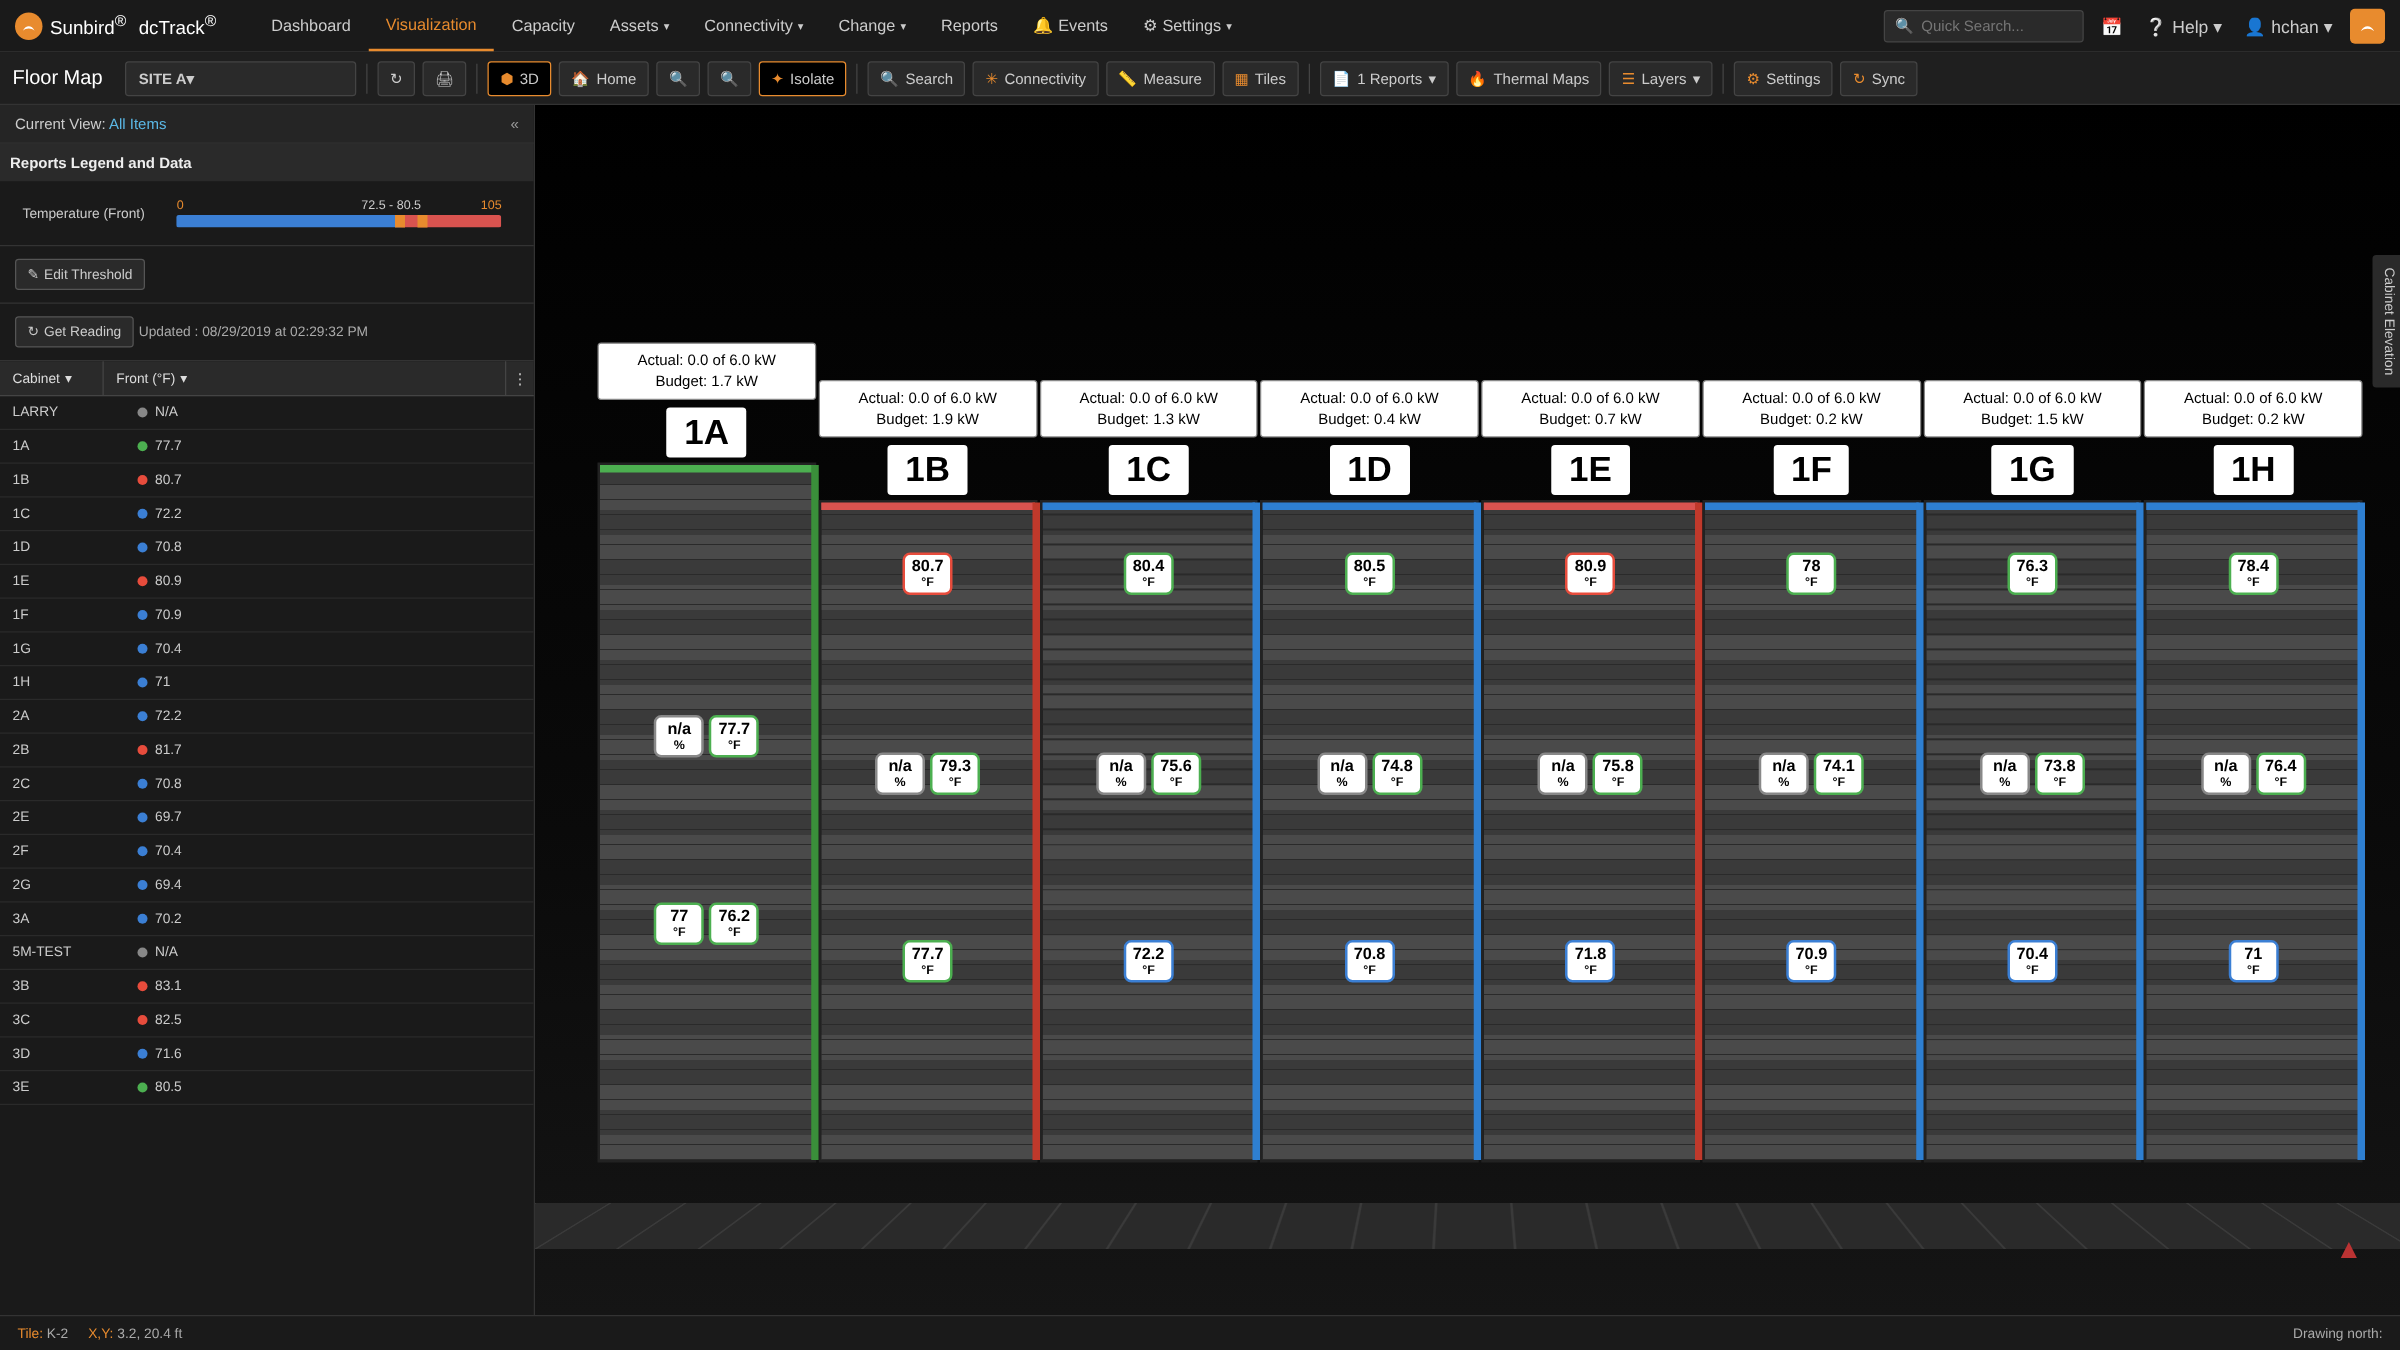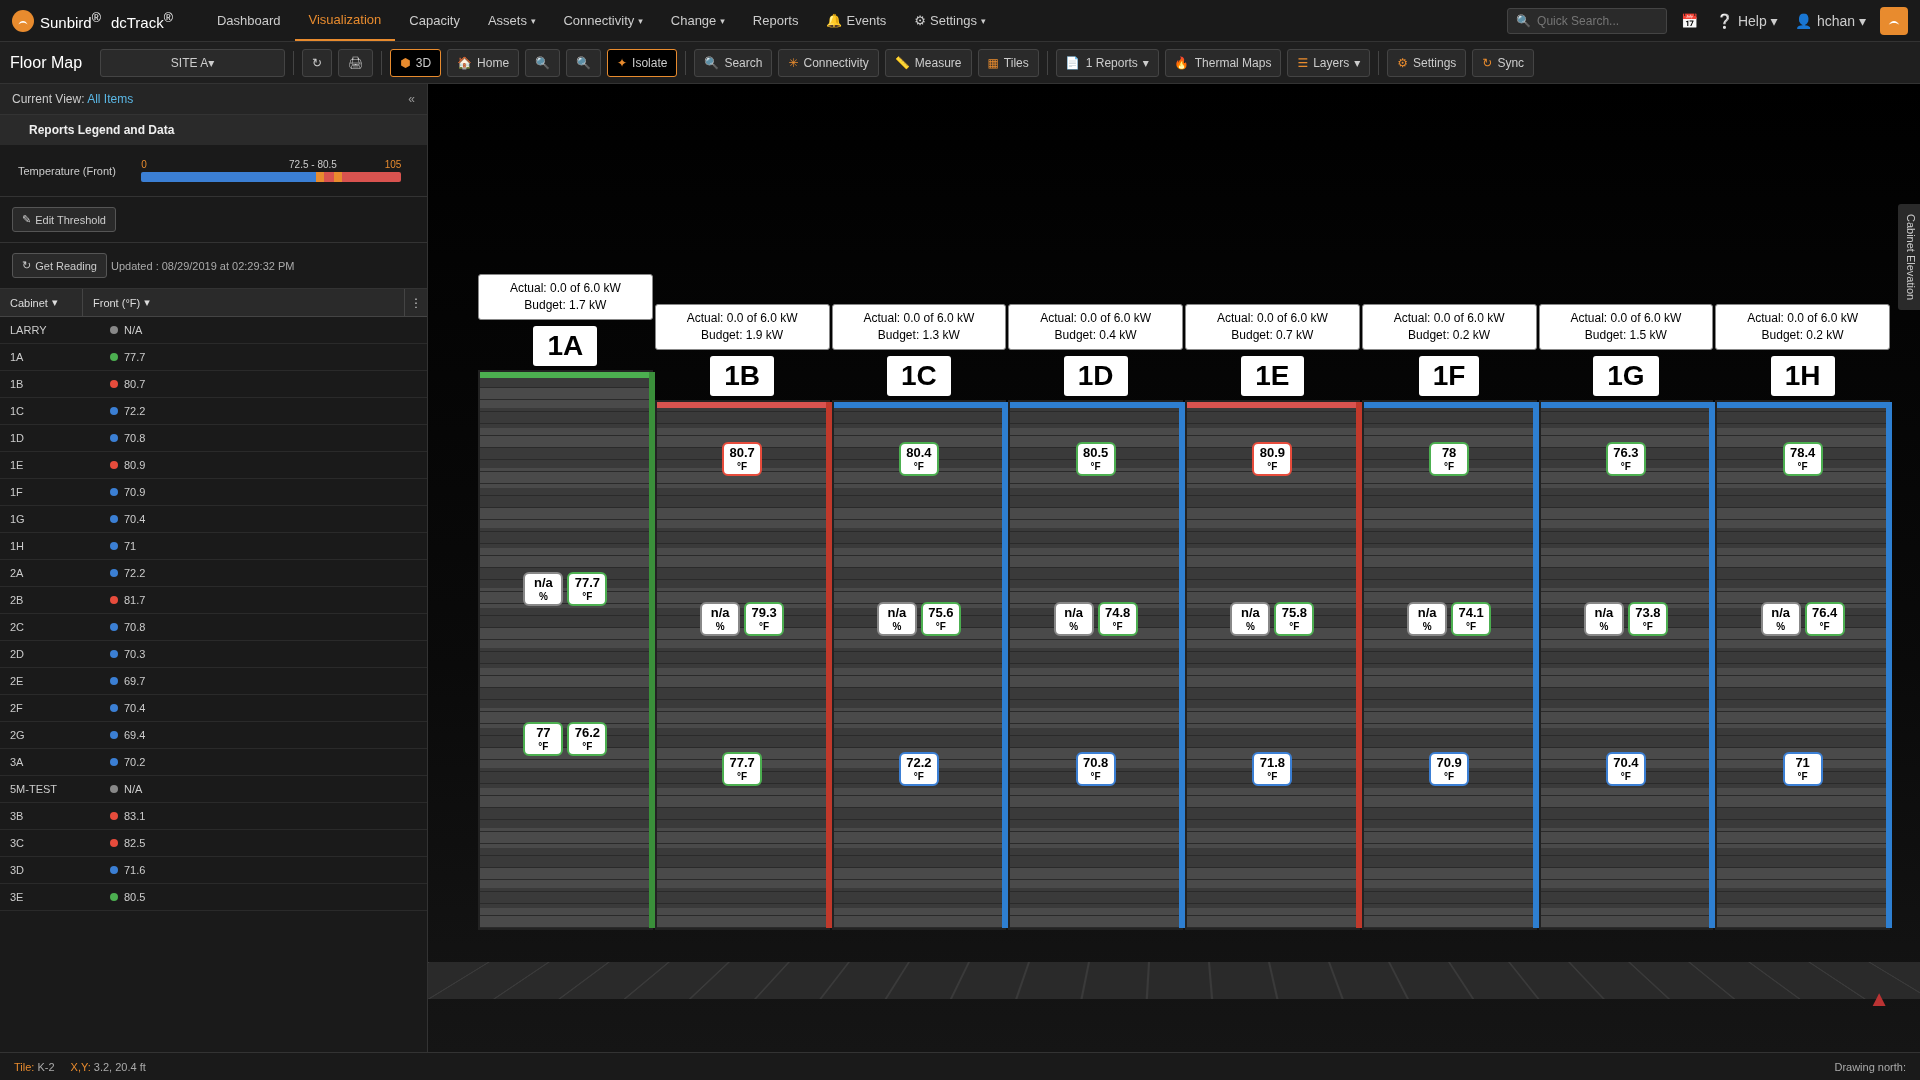--- a/index.html
+++ b/index.html
@@ -18,34 +18,34 @@
 .nav-item .caret { font-size:9px; }
 .nav-right { margin-left:auto; display:flex; align-items:center; gap:10px; }
 .search-box { background:#2a2a2a; border:1px solid #444; padding:5px 8px; width:160px; display:flex; align-items:center; gap:6px; border-radius:3px; }
 .search-box input { background:transparent; border:none; color:#aaa; outline:none; width:100%; font-size:12px; }
 .icon-btn { color:#ccc; cursor:pointer; padding:4px; font-size:14px; }
 .user-avatar { width:28px; height:28px; background:#e88b2e; border-radius:4px; display:flex; align-items:center; justify-content:center; }
 
 
 .toolbar { height:42px; background:#1f1f1f; display:flex; align-items:center; padding:0 10px; gap:6px; border-bottom:1px solid #333; }
 .page-title { color:#fff; font-size:16px; margin-right:12px; font-weight:500; }
-.site-select { background:#2a2a2a; border:1px solid #444; padding:6px 10px; color:#ccc; width:185px; display:flex; justify-content:center; border-radius:3px; cursor:pointer; }
+.site-select { background:#2a2a2a; border:1px solid #444; padding:6px 10px; color:#ccc; width:185px; display:flex; justify-content:flex-start; border-radius:3px; cursor:pointer;font-weight:bold; }
 .tool-btn { background:#2a2a2a; border:1px solid #444; padding:6px 9px; color:#ccc; cursor:pointer; display:flex; align-items:center; gap:5px; border-radius:3px; font-size:12px; }
 .tool-btn.on { background:#000; border-color:#e88b2e; }
 .tool-btn .ticon { color:#e88b2e; font-size:12px; }
 .tool-btn.home .ticon { color:#e88b2e; }
 .tool-sep { width:1px; height:24px; background:#444; margin:0 2px; }
 
 
 .sidebar { position:absolute; left:0; top:84px; bottom:28px; width:428px; background:#1a1a1a; display:flex; flex-direction:column; border-right:1px solid #333; }
 .side-section { border-bottom:1px solid #333; }
 .current-view { padding:8px 12px; display:flex; justify-content:space-between; align-items:center; background:#252525; font-size:12px; }
 .current-view a { color:#5bb8e6;margin-top:48px; }
 .collapse-icon { cursor:pointer; color:#999; }
-.legend-header { padding:8px 29px; background:#2a2a2a; font-weight:bold; font-size:12px; color:#eee; }
+.legend-header { padding:8px 8px; background:#2a2a2a; font-weight:bold; font-size:12px; color:#eee; }
 .temp-gauge { padding:14px 18px; }
 .temp-label { font-size:11px; color:#ccc; display:inline-block; width:120px; vertical-align:middle; }
 .gauge-wrap { display:inline-block; width:260px; vertical-align:middle; position:relative; }
 .gauge-marks { display:flex; justify-content:space-between; font-size:10px; color:#e88b2e; margin-bottom:2px; }
 .gauge-marks .mid { color:#ccc; position:absolute; left:66%; top:0; transform:translateX(-50%); }
 .gauge-bar { height:10px; display:flex; border-radius:2px; overflow:hidden; position:relative; }
 .gauge-seg1 { background:#3b7fd4; flex:69; }
 .gauge-seg2 { background:#d9534f; flex:31; }
 .gauge-handle { position:absolute; top:-2px; width:8px; height:14px; background:#e88b2e; border-radius:2px; }
 .side-actions { padding:10px 12px; display:flex; gap:8px; align-items:center; flex-wrap:wrap; }
@@ -313,24 +313,20 @@
       </div>
       <div class="td-row">
         <div class="td-cell">2B</div>
         <div class="td-cell"><span class="dot red"></span>81.7</div>
       </div>
       <div class="td-row">
         <div class="td-cell">2C</div>
         <div class="td-cell"><span class="dot blue"></span>70.8</div>
       </div>
       <div class="td-row">
-        <div class="td-cell">2D</div>
-        <div class="td-cell"><span class="dot blue"></span>70.3</div>
-      </div>
-      <div class="td-row">
         <div class="td-cell">2E</div>
         <div class="td-cell"><span class="dot blue"></span>69.7</div>
       </div>
       <div class="td-row">
         <div class="td-cell">2F</div>
         <div class="td-cell"><span class="dot blue"></span>70.4</div>
       </div>
       <div class="td-row">
         <div class="td-cell">2G</div>
         <div class="td-cell"><span class="dot blue"></span>69.4</div>

